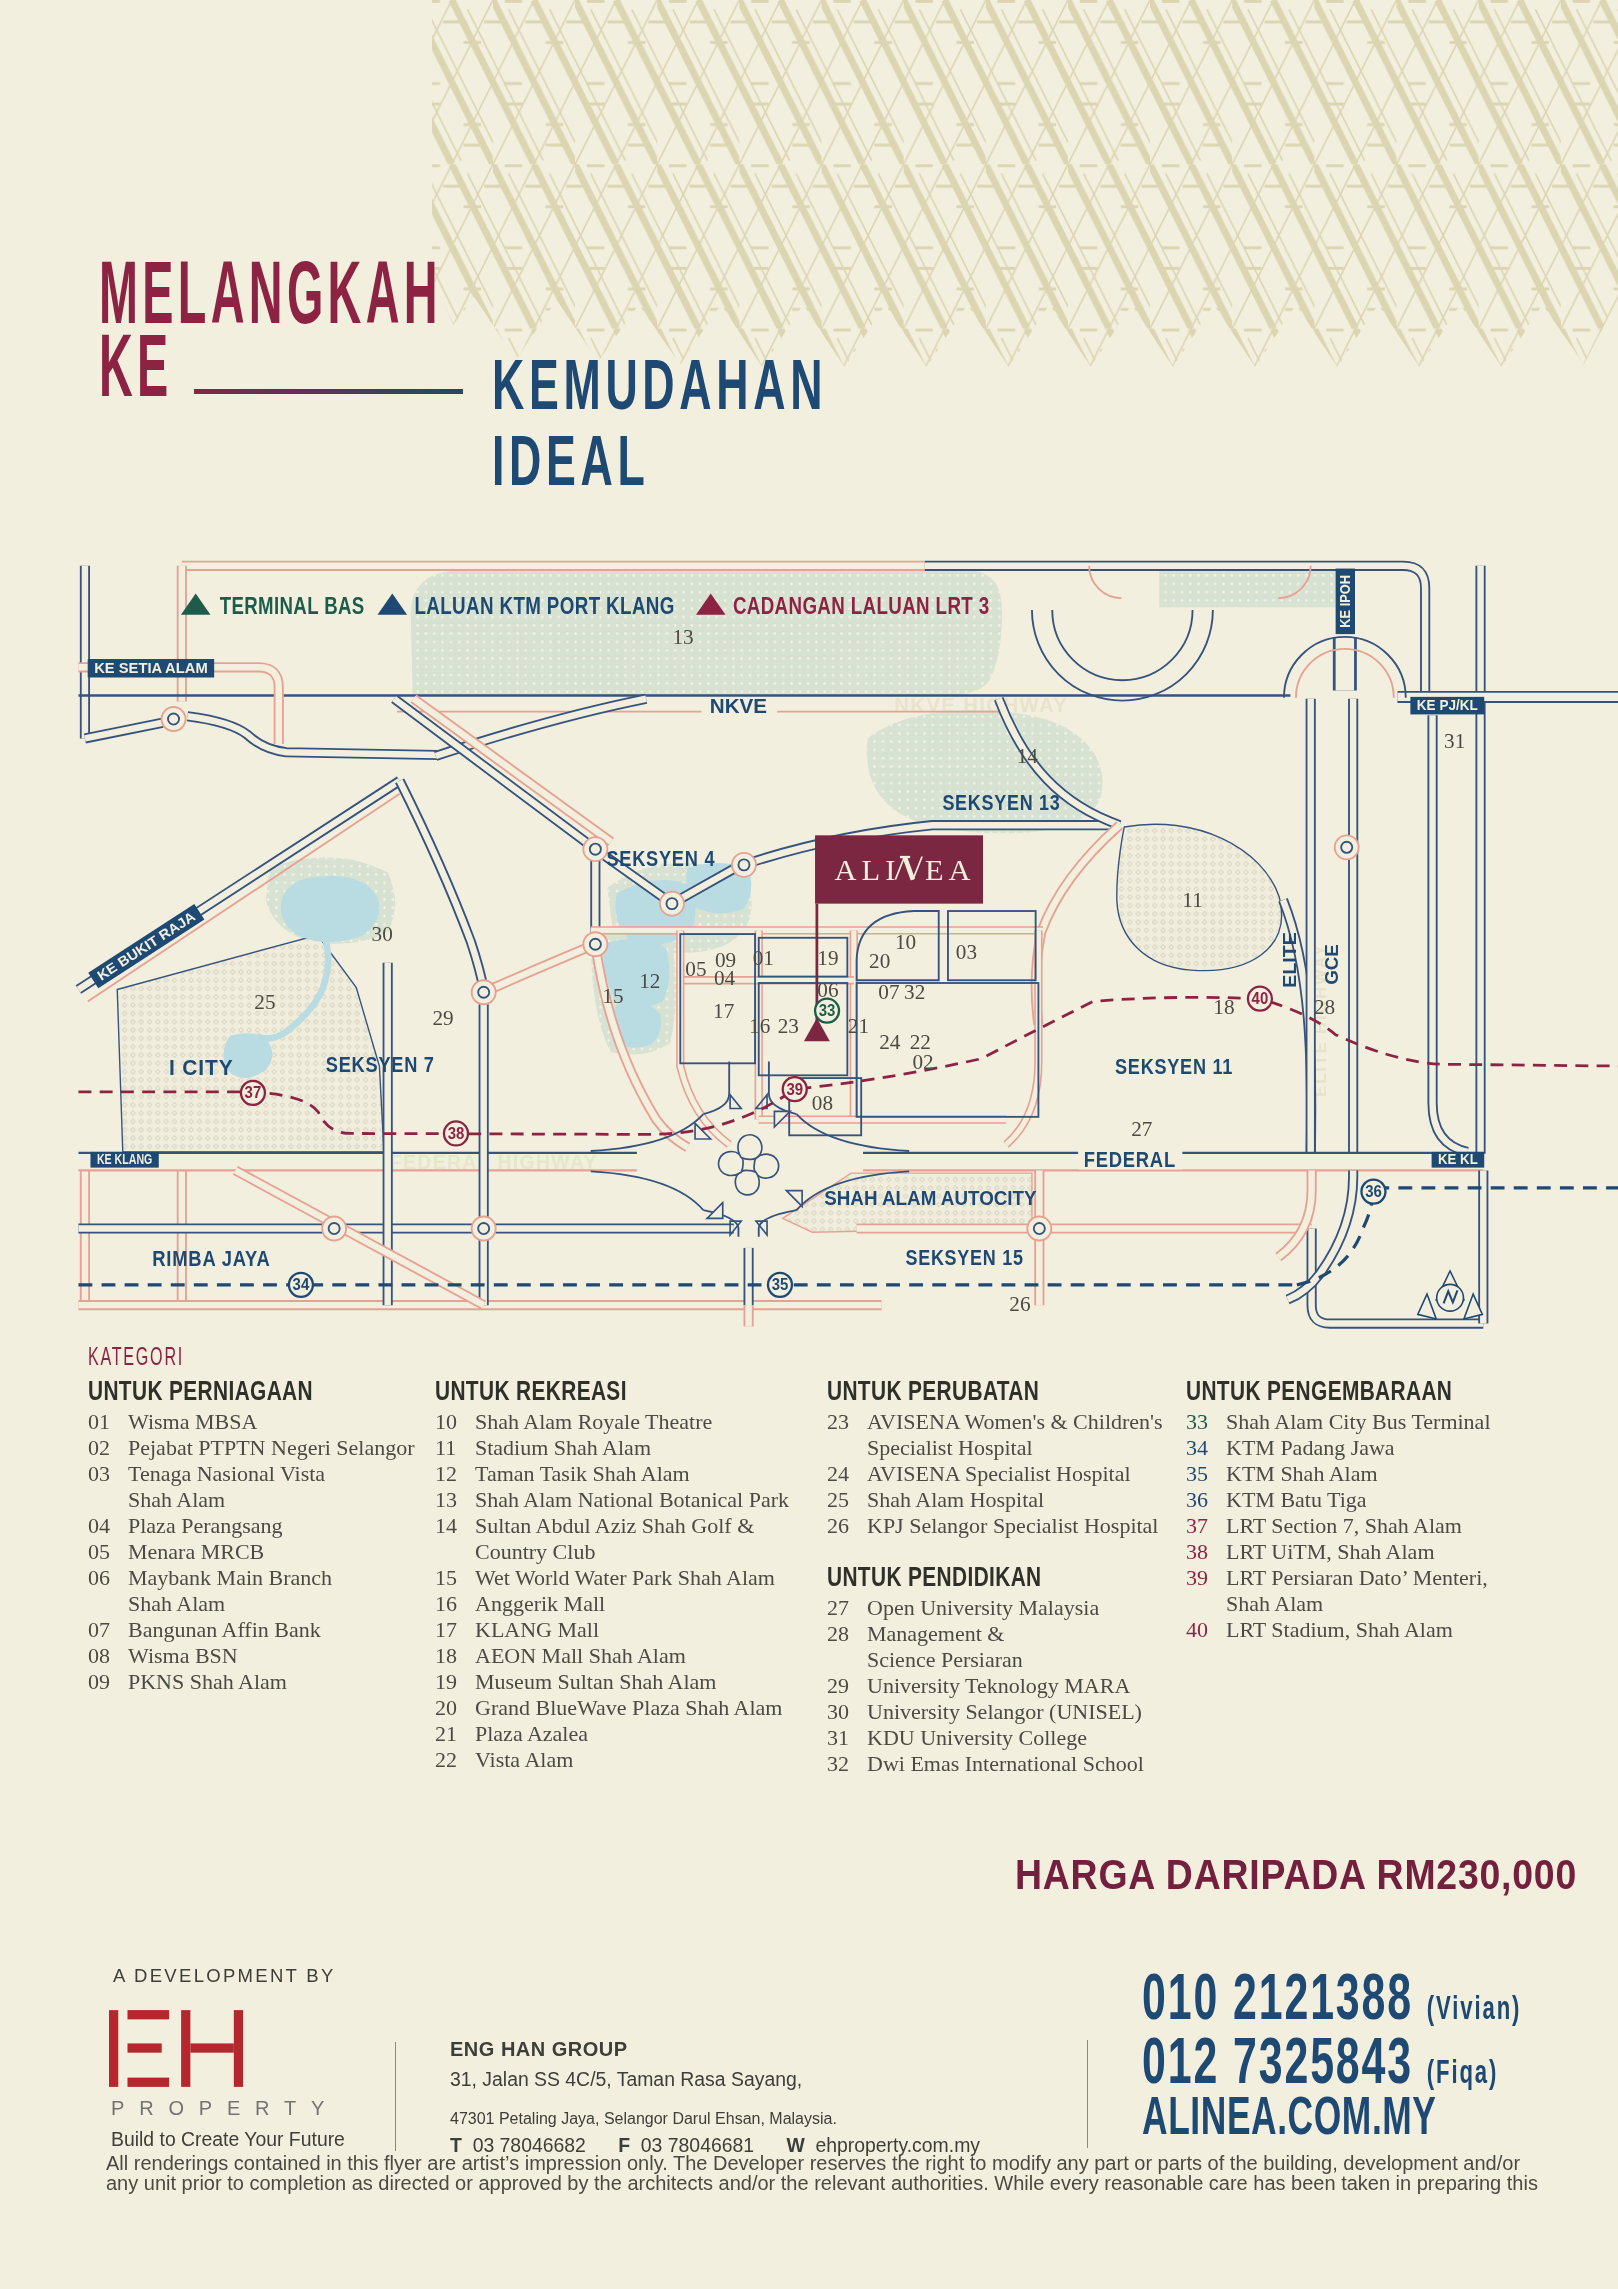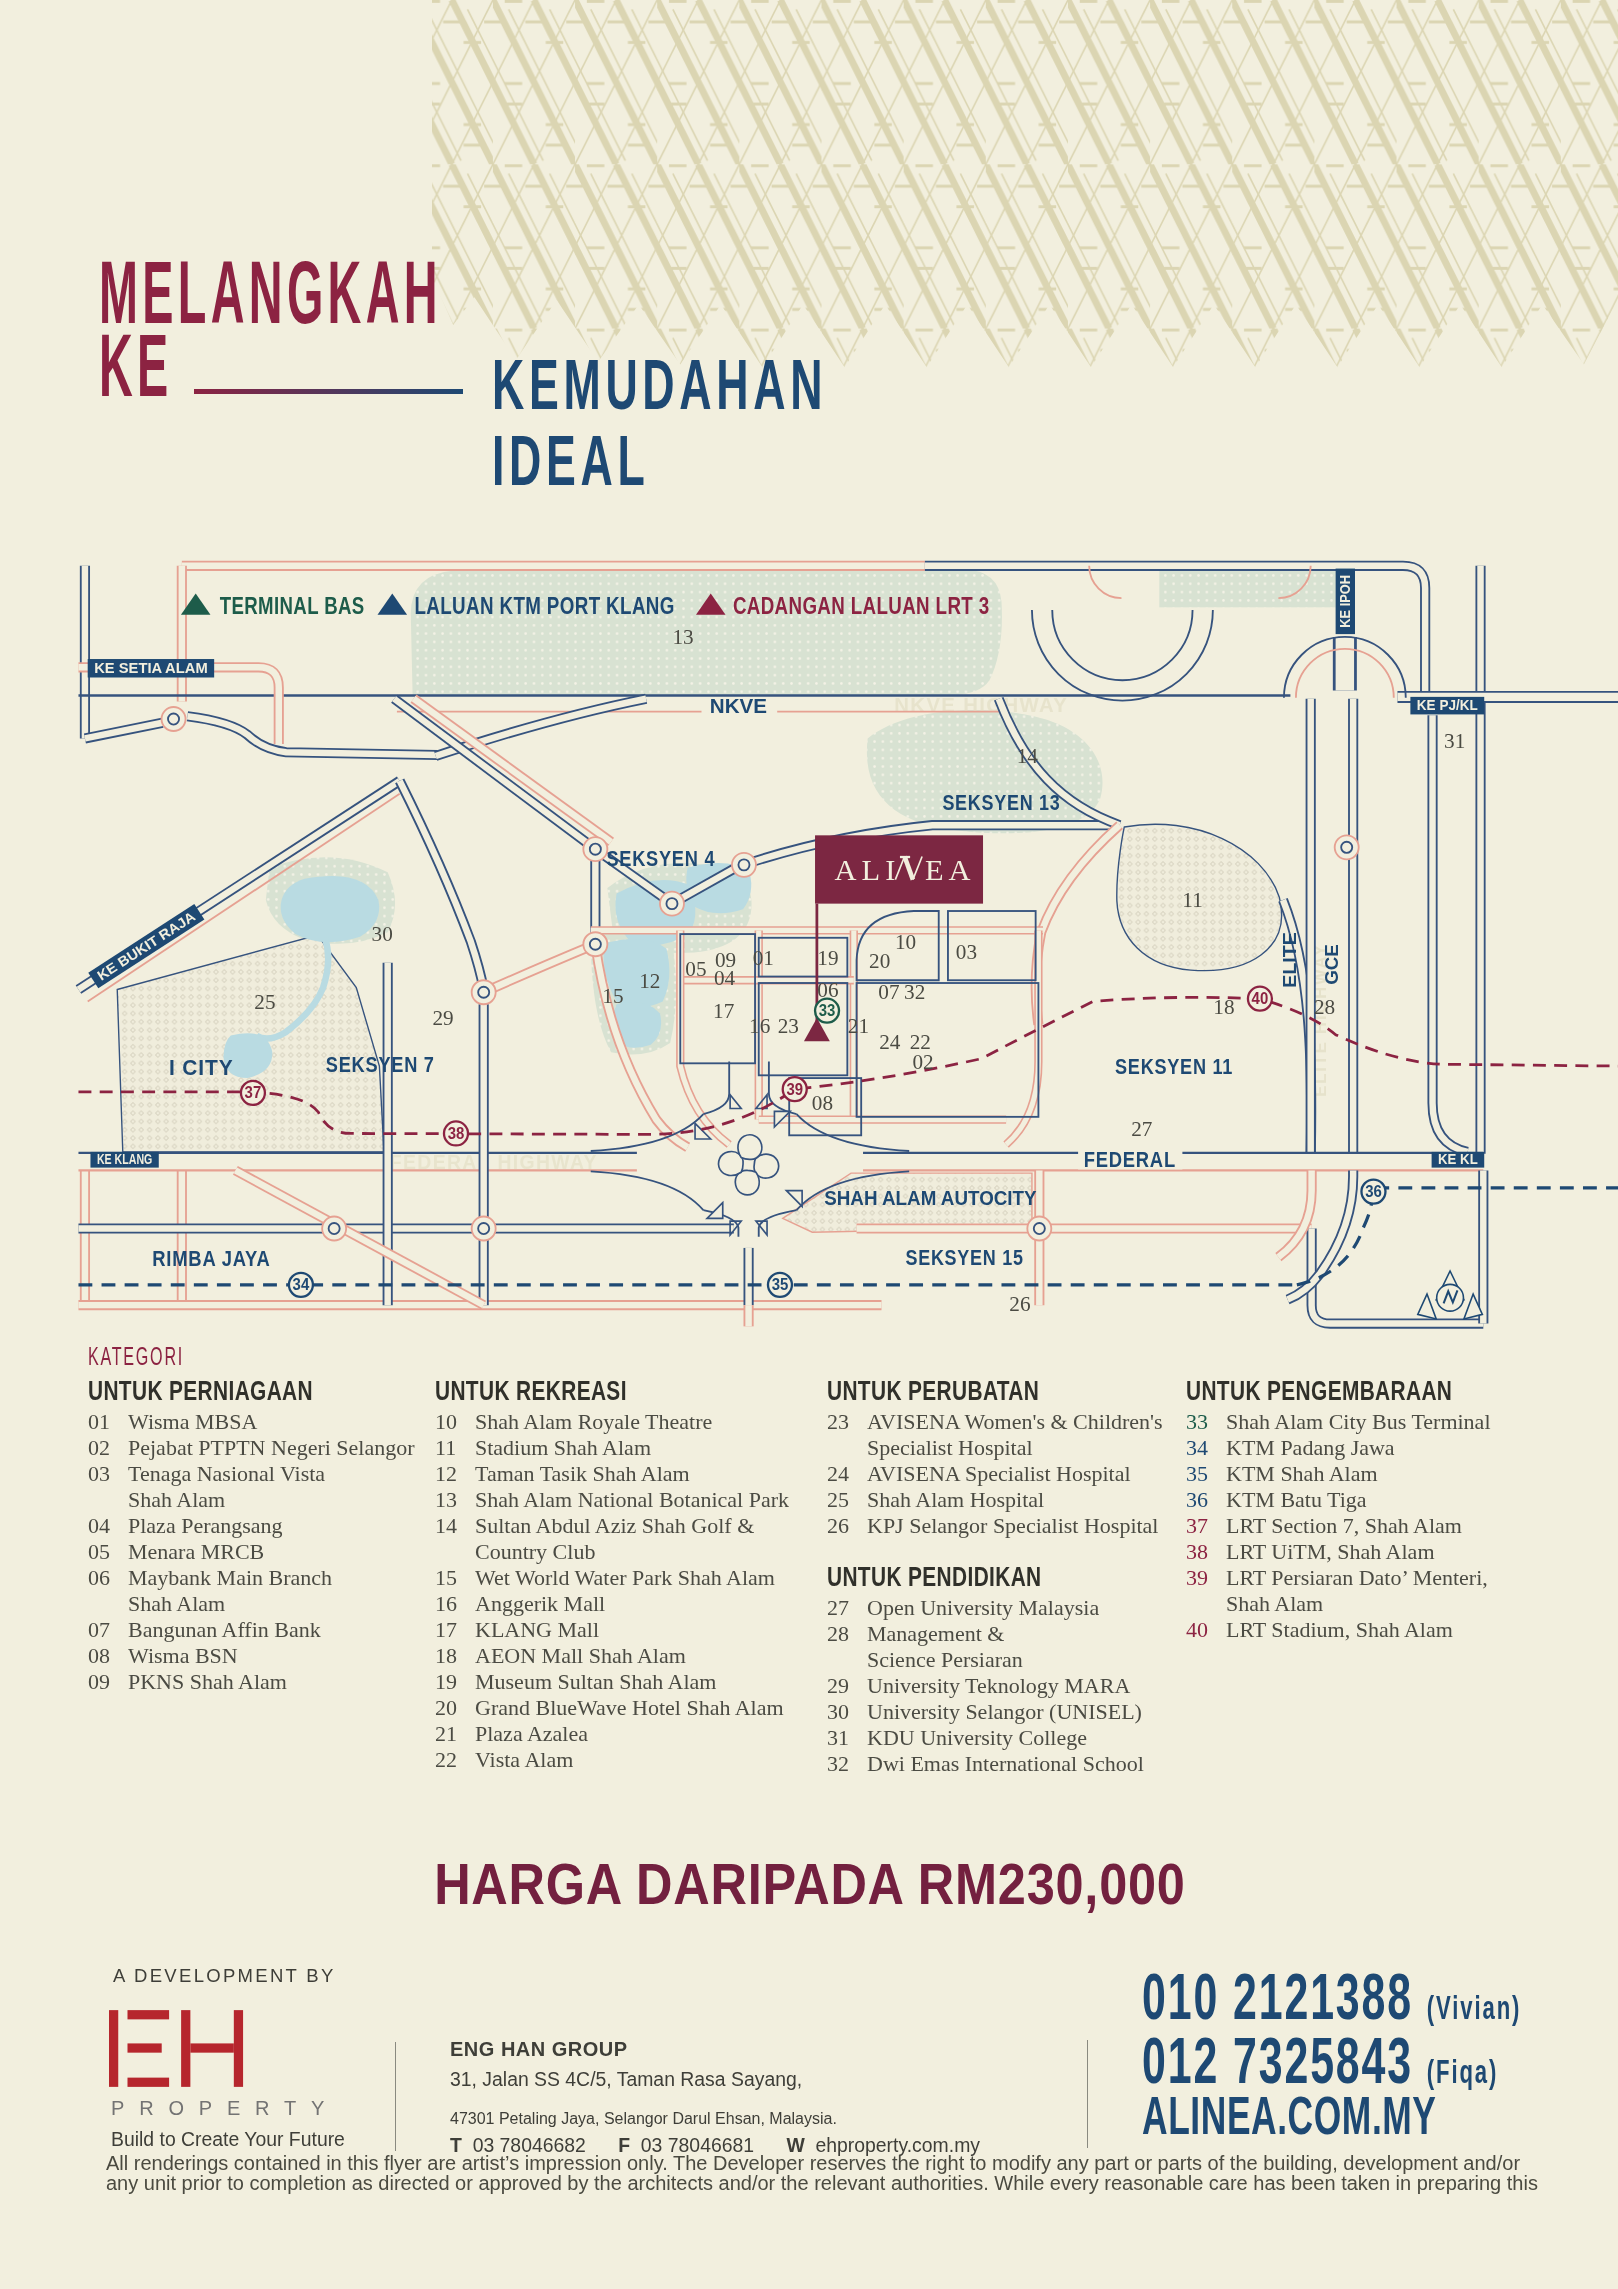--- a/index.html
+++ b/index.html
@@ -386,21 +386,21 @@
     <div class="li"><span class="n">11</span><span>Stadium Shah Alam</span></div>
     <div class="li"><span class="n">12</span><span>Taman Tasik Shah Alam</span></div>
     <div class="li"><span class="n">13</span><span>Shah Alam National Botanical Park</span></div>
     <div class="li"><span class="n">14</span><span>Sultan Abdul Aziz Shah Golf &amp;</span></div>
     <div class="li"><span class="n"></span><span>Country Club</span></div>
     <div class="li"><span class="n">15</span><span>Wet World Water Park Shah Alam</span></div>
     <div class="li"><span class="n">16</span><span>Anggerik Mall</span></div>
     <div class="li"><span class="n">17</span><span>KLANG Mall</span></div>
     <div class="li"><span class="n">18</span><span>AEON Mall Shah Alam</span></div>
     <div class="li"><span class="n">19</span><span>Museum Sultan Shah Alam</span></div>
-    <div class="li"><span class="n">20</span><span>Grand BlueWave Hotel Shah Alam</span></div>
+    <div class="li"><span class="n">20</span><span>Grand BlueWave Plaza Shah Alam</span></div>
     <div class="li"><span class="n">21</span><span>Plaza Azalea</span></div>
     <div class="li"><span class="n">22</span><span>Vista Alam</span></div>
   </div>
 <div class="col" style="left:827px;top:1375px">
     <div class="lh" style="margin-top:0px">UNTUK PERUBATAN</div>
     <div class="li"><span class="n">23</span><span>AVISENA Women's &amp; Children's</span></div>
     <div class="li"><span class="n"></span><span>Specialist Hospital</span></div>
     <div class="li"><span class="n">24</span><span>AVISENA Specialist Hospital</span></div>
     <div class="li"><span class="n">25</span><span>Shah Alam Hospital</span></div>
     <div class="li"><span class="n">26</span><span>KPJ Selangor Specialist Hospital</span></div>
@@ -419,22 +419,22 @@
     <div class="li"><span class="n" style="color:#1e4973">34</span><span>KTM Padang Jawa</span></div>
     <div class="li"><span class="n" style="color:#1e4973">35</span><span>KTM Shah Alam</span></div>
     <div class="li"><span class="n" style="color:#1e4973">36</span><span>KTM Batu Tiga</span></div>
     <div class="li"><span class="n" style="color:#8c2342">37</span><span>LRT Section 7, Shah Alam</span></div>
     <div class="li"><span class="n" style="color:#8c2342">38</span><span>LRT UiTM, Shah Alam</span></div>
     <div class="li"><span class="n" style="color:#8c2342">39</span><span>LRT Persiaran Dato’ Menteri,</span></div>
     <div class="li"><span class="n"></span><span>Shah Alam</span></div>
     <div class="li"><span class="n" style="color:#8c2342">40</span><span>LRT Stadium, Shah Alam</span></div>
   </div>
 
-<div class="abs" style="left:0;top:1850px;width:1619px;text-align:center;color:#73203f;
-  font-weight:bold;font-size:58px;letter-spacing:0.9px"><span style="display:inline-block;transform:scaleX(0.87)">HARGA DARIPADA RM230,000</span></div>
+<div class="abs" style="left:0;top:1850px;width:1619px;text-align:right;color:#73203f;
+  font-weight:bold;font-size:43px;letter-spacing:0.9px"><span style="display:inline-block;transform:scaleX(0.87)">HARGA DARIPADA RM230,000</span></div>
 
 <div class="abs" style="left:113px;top:1965px;font-size:18.5px;letter-spacing:2.3px;color:#3e3e38">A DEVELOPMENT BY</div>
 <svg class="abs" style="left:109px;top:2010px" width="135" height="77" viewBox="0 0 146 83">
  <g fill="#b6262d">
   <rect x="0" y="0" width="10" height="83"></rect>
   <rect x="20" y="0" width="45" height="10"></rect>
   <rect x="20" y="36" width="37" height="10"></rect>
   <rect x="20" y="73" width="45" height="10"></rect>
   <rect x="78" y="0" width="10" height="83"></rect>
   <rect x="135" y="0" width="10" height="83"></rect>

